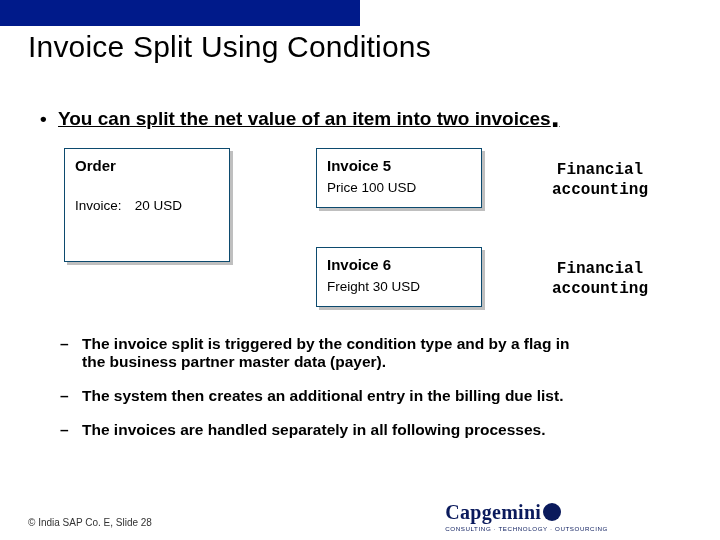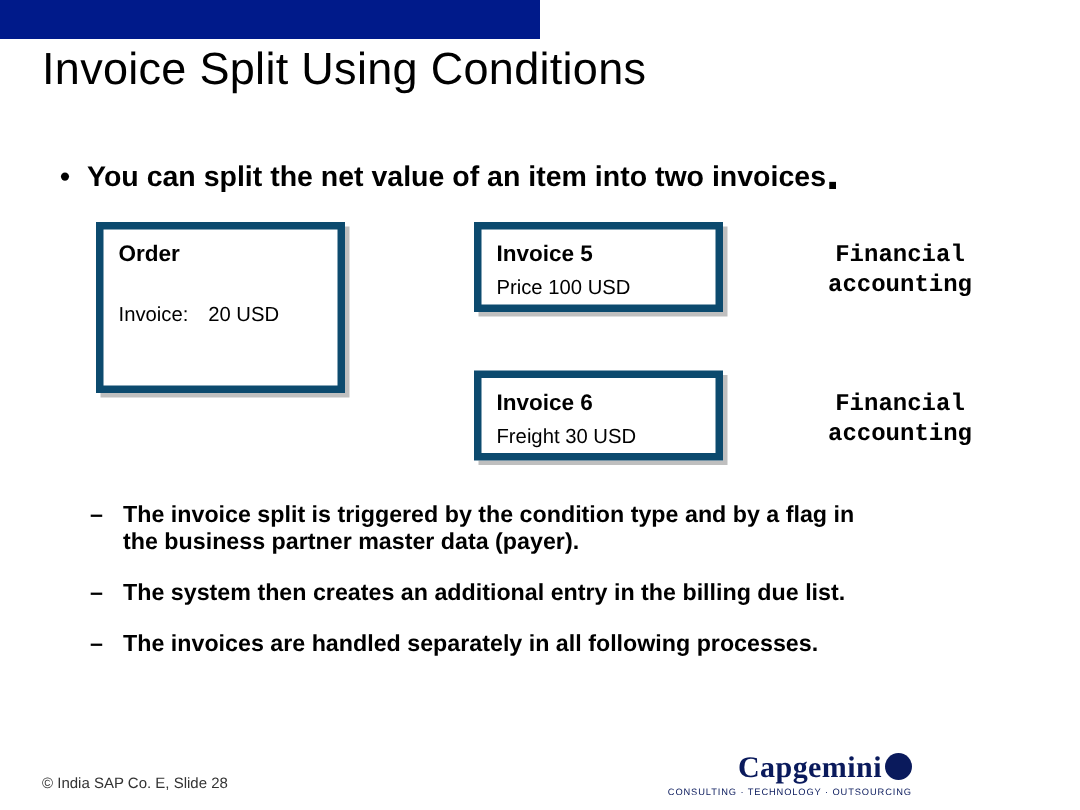--- a/index.html
+++ b/index.html
@@ -1,37 +1,37 @@
 <!DOCTYPE html>
 <html><head>
 <meta charset="utf-8">
 <style>
   * { box-sizing: border-box; margin: 0; padding: 0; }
   html, body { width: 720px; height: 540px; font-family: Arial, Helvetica, sans-serif; background: #fff; color: #000; }
   .slide { position: relative; width: 624px; height: 540px; }
   .topbar { position: absolute; top: 0; left: 0; width: 360px; height: 26px; background: #001a8a; }
   .title { position: absolute; top: 30px; left: 28px; font-size: 30px; font-weight: 400; letter-spacing: 0.2px; }
-  .bullet-main { position: absolute; top: 108px; left: 40px; right: 20px; font-size: 19px; font-weight: 700; }
+  .bullet-main { position: absolute; top: 108px; left: 40px; right: 20px; font-size: 19px; font-weight: 700; text-decoration: underline; }
   .bullet-main .dot { display: inline-block; width: 18px; }
   .period { font-size: 32px; line-height: 0; vertical-align: -2px; font-weight: 900; }
-  .box { position: absolute; border: 5px solid #0c4a6e; background: #fff; }
+  .box { position: absolute; border: 1px solid #0c4a6e; background: #fff; }
   .box .hdr { font-weight: 700; font-size: 15px; padding: 8px 10px 4px; }
   .box .row { font-size: 13.5px; padding: 2px 10px; }
   .box .row span.k { display: inline-block; width: 56px; }
   .order { top: 148px; left: 64px; width: 166px; height: 114px; box-shadow: 3px 3px 0 rgba(0,0,0,0.25); }
   .inv1  { top: 148px; left: 316px; width: 166px; height: 60px; box-shadow: 3px 3px 0 rgba(0,0,0,0.25); }
   .inv2  { top: 247px; left: 316px; width: 166px; height: 60px; box-shadow: 3px 3px 0 rgba(0,0,0,0.25); }
   .fa-label { position: absolute; font-size: 16px; font-weight: 700; text-align: center; line-height: 1.25; font-family: Liberation Mono, monospace; }
   .fa1 { top: 160px; left: 540px; width: 120px; }
   .fa2 { top: 259px; left: 540px; width: 120px; }
   .sub-bullets { position: absolute; top: 335px; left: 60px; right: 40px; font-size: 15.5px; font-weight: 700; }
   .sub-bullets .item { margin-bottom: 16px; display: flex; }
   .sub-bullets .dash { width: 22px; flex: none; }
   .footer { position: absolute; bottom: 12px; left: 28px; font-size: 10px; color: #333; }
-  .logo { position: absolute; bottom: 8px; right: 16px; text-align: right; }
+  .logo { position: absolute; bottom: 8px; right: 16px; }
   .logo .name { font-family: Georgia, 'Times New Roman', serif; font-size: 20px; font-weight: 700; color: #0a1a5c; letter-spacing: 0.3px; }
   .logo .dot3 { display: inline-block; width: 18px; height: 18px; border-radius: 50%; background: #0a1a5c; margin-left: 2px; vertical-align: -2px; }
   .logo .tag { font-size: 6.2px; letter-spacing: 0.6px; color: #0a1a5c; margin-top: 1px; }
 </style>
 </head>
 <body>
 
 <div class="slide">
   <div class="topbar"></div>
   <div class="title">Invoice Split Using Conditions</div>

